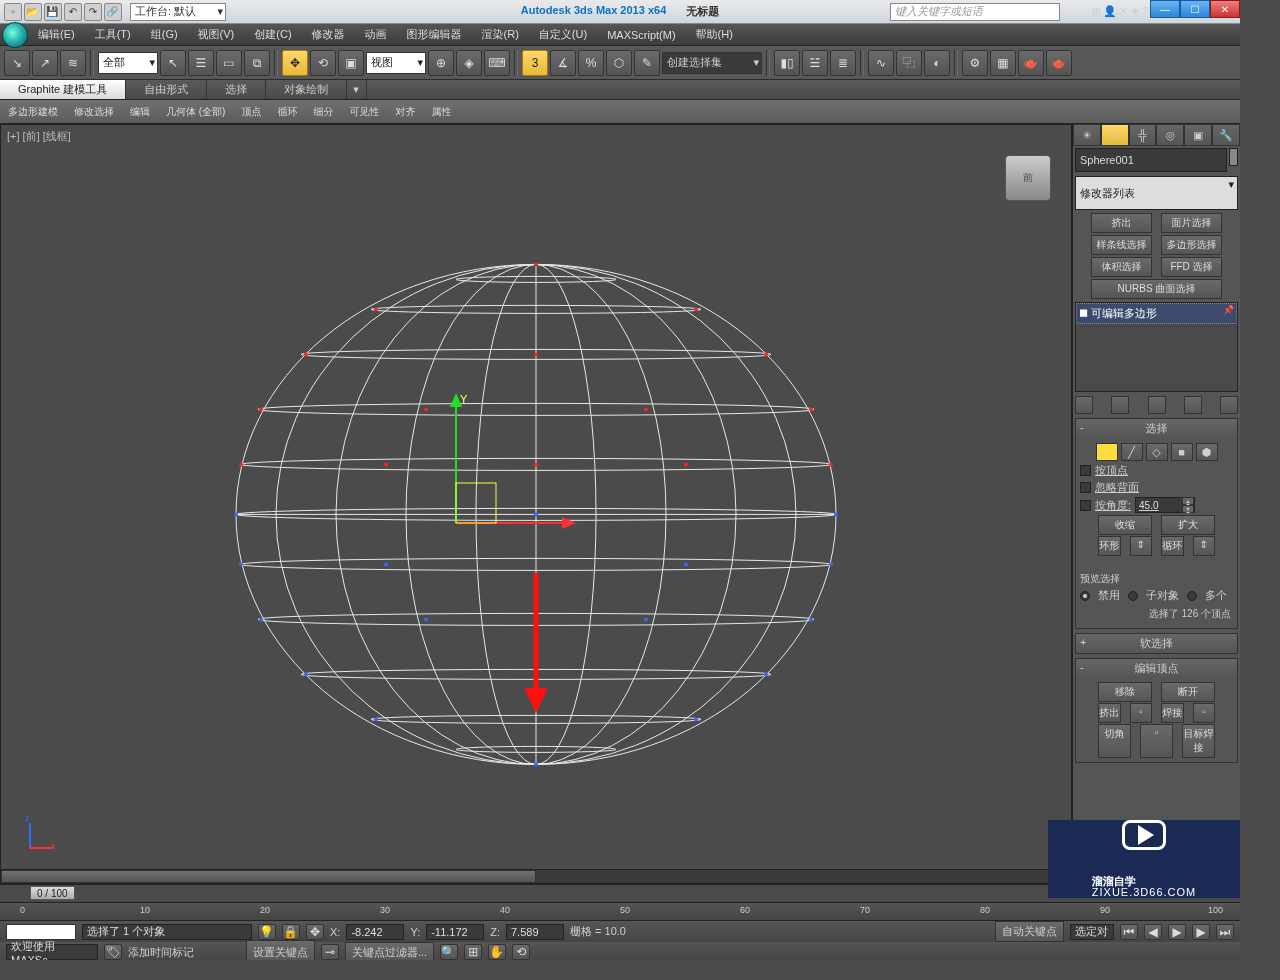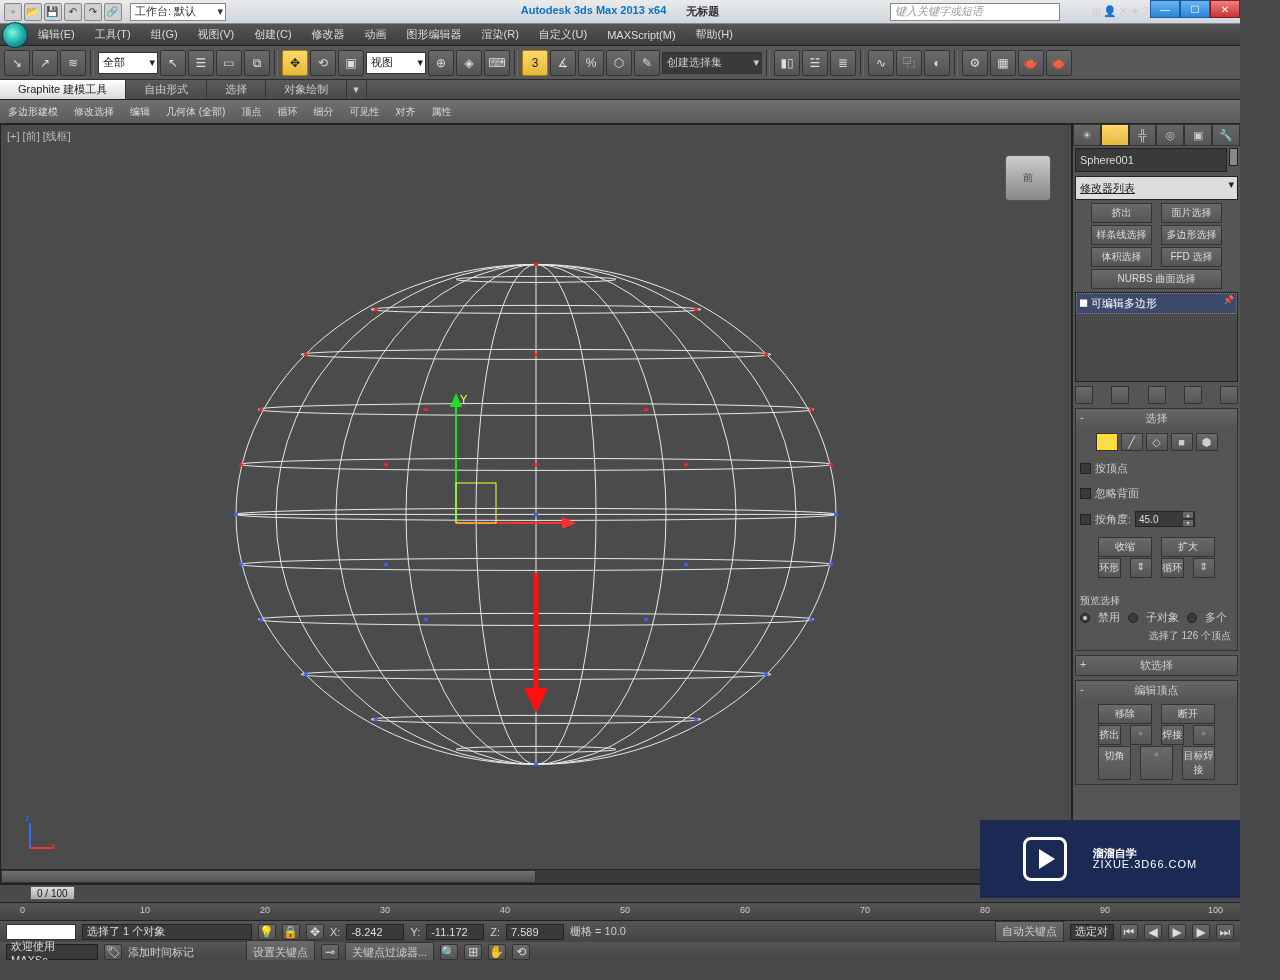--- a/index.html
+++ b/index.html
@@ -43,56 +43,56 @@
 .gizmo{position:absolute;left:50%;top:268px;transform:translateX(-50%);}
 .red-arrow{position:absolute;left:50%;top:448px;transform:translateX(-50%);}
 .cmdpanel{width:168px;background:#555;border-left:1px solid #222;display:flex;flex-direction:column;overflow:hidden;}
 .cp-tabs{display:flex;height:22px;background:#444;}
 .cp-tabs .ct{flex:1;border:1px solid #333;background:linear-gradient(#666,#555);display:flex;align-items:center;justify-content:center;font-size:11px;}
 .cp-tabs .ct.active{background:linear-gradient(#ffd86b,#e6b93a);}
 .cp-name{display:flex;margin:2px;}
 .cp-name input{flex:1;background:#3a3a3a;border:1px solid #222;color:#ddd;padding:2px 4px;height:24px;}
 .cp-name .col{width:18px;height:18px;background:#888;border:1px solid #222;margin-left:2px;}
 .cp-dd{margin:2px;position:relative;}
-.cp-dd select,.cp-dd .dd{width:100%;background:#ddd;border:1px solid #222;height:24px;padding:0 4px;color:#222;display:flex;align-items:center;text-decoration:underline;}
+.cp-dd select,.cp-dd .dd{width:100%;background:#ddd;border:1px solid #222;height:34px;padding:0 4px;color:#222;display:flex;align-items:center;}
 .cp-dd:after{content:"▾";position:absolute;right:4px;top:2px;color:#222;}
 .cp-btnrow{display:flex;gap:9px;margin:1px 18px;}
 .cp-btnrow .b{flex:1;background:linear-gradient(#6a6a6a,#555);border:1px solid #333;text-align:center;padding:2px 0;font-size:10px;color:#ddd;}
 .cp-stack{margin:2px;height:90px;background:#4a4a4a;border:1px solid #222;position:relative;}
 .cp-stack .item{background:#3b4a6d;color:#fff;padding:2px 14px;border:1px dotted #888;font-size:10px;}
 .cp-stack .pin{position:absolute;right:2px;top:2px;color:#ccc;font-size:9px;}
 .cp-smallbtns{display:flex;gap:2px;margin:2px;justify-content:space-between;}
 .cp-smallbtns .sb{width:18px;height:18px;background:linear-gradient(#6a6a6a,#555);border:1px solid #333;}
 .rollout{margin:2px;border:1px solid #333;}
 .ro-head{background:linear-gradient(#666,#555);padding:2px 4px;text-align:center;position:relative;font-size:10px;}
 .ro-head .pm{position:absolute;left:4px;}
 .ro-body{background:#555;padding:3px 4px;}
 .selrow{display:flex;gap:3px;align-items:center;margin:2px 0;justify-content:center;}
 .selbtn{width:22px;height:18px;border:1px solid #333;background:linear-gradient(#6a6a6a,#555);display:flex;align-items:center;justify-content:center;}
 .selbtn.active{background:#ffde3a;}
-.chk{display:flex;align-items:center;gap:4px;margin:10px 0;font-size:10px;}
+.chk{display:flex;align-items:center;gap:4px;margin:2px 0;font-size:10px;text-decoration:underline;}
 .chk .box{width:11px;height:11px;border:1px solid #222;background:#3a3a3a;}
 .spin{display:flex;align-items:center;background:#3a3a3a;border:1px solid #222;height:16px;}
 .spin .v{flex:1;padding:0 3px;color:#ddd;font-size:10px;}
 .spin .ar{width:12px;display:flex;flex-direction:column;}
 .spin .ar div{height:8px;background:#666;border:1px solid #333;font-size:6px;text-align:center;line-height:6px;}
 .radio{display:flex;gap:8px;margin:2px 0;font-size:10px;align-items:center;}
 .radio .r{width:10px;height:10px;border-radius:50%;border:1px solid #222;background:#3a3a3a;display:inline-block;position:relative;}
 .radio .r.on:after{content:"";position:absolute;inset:2px;background:#ccc;border-radius:50%;}
 .info{text-align:right;color:#ccc;font-size:10px;margin:4px 2px;}
 .timeline{height:18px;background:#4a4a4a;border-top:1px solid #222;display:flex;align-items:center;position:relative;}
 .slider{position:absolute;left:30px;top:1px;background:linear-gradient(#ddd,#aaa);border:1px solid #555;padding:0 6px;height:14px;color:#222;font-size:10px;display:flex;align-items:center;}
 .trackbar{height:18px;background:linear-gradient(#555,#444);border-top:1px solid #222;display:flex;position:relative;}
 .trackbar .ticks{flex:1;position:relative;margin:0 20px;}
 .trackbar .ticks span{position:absolute;top:2px;font-size:9px;color:#ccc;}
 .statusbar{height:22px;background:linear-gradient(#555,#444);border-top:1px solid #222;display:flex;align-items:center;gap:6px;padding:0 6px;font-size:10px;}
 .sb-dd{width:70px;height:16px;background:#fff;border:1px solid #333;}
 .sb-field{background:#3a3a3a;border:1px solid #222;padding:1px 4px;color:#ddd;display:flex;align-items:center;height:16px;}
 .statusbar2{height:20px;background:linear-gradient(#555,#444);display:flex;align-items:center;gap:6px;padding:0 6px;font-size:10px;}
-.watermark{position:absolute;right:0;bottom:62px;width:260px;height:78px;background:#1a2a55;display:flex;align-items:center;justify-content:center;gap:26px;color:#fff;}
+.watermark{position:absolute;right:0;bottom:62px;width:192px;height:78px;background:#1a2a55;display:flex;align-items:center;justify-content:center;gap:26px;color:#fff;flex-direction:column;}
 .watermark .play{width:44px;height:44px;border:3px solid #fff;border-radius:8px;display:flex;align-items:center;justify-content:center;}
 .watermark .play:before{content:"";border-left:16px solid #fff;border-top:10px solid transparent;border-bottom:10px solid transparent;margin-left:4px;}
 .watermark .txt{font-size:20px;font-weight:bold;line-height:1;}
 .watermark .txt .sub{font-size:11px;font-weight:normal;letter-spacing:1px;}
 .hscroll{height:14px;background:#3a3a3a;border-top:1px solid #222;position:relative;}
 .hscroll .thumb{position:absolute;left:0;top:0;bottom:0;width:50%;background:linear-gradient(#707070,#555);border:1px solid #333;}
 </style>
 </head>
 <body>
 

